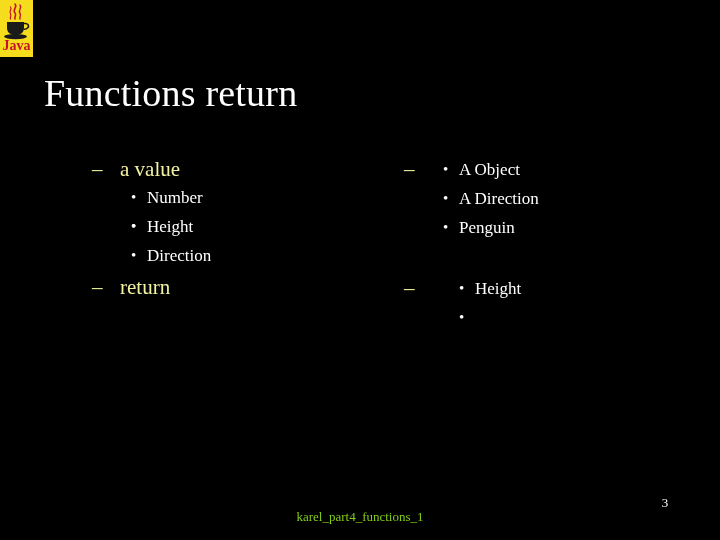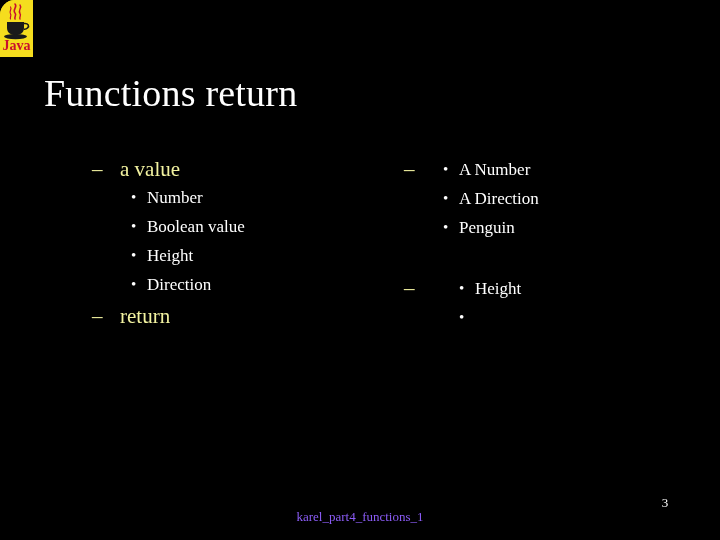--- a/index.html
+++ b/index.html
@@ -7,21 +7,20 @@
     padding: 0;
     background: #000000;
   }
   .slide {
     position: relative;
     width: 720px;
     height: 540px;
     background: #000000;
     overflow: hidden;
     font-family: "Liberation Serif", "DejaVu Serif", serif;
-    border-radius: 15px;
   }
 
   
   .java-logo {
     position: absolute;
     left: 0px;
     top: 0px;
     width: 33px;
     height: 57px;
     background: #F5DD1E;
@@ -106,21 +105,21 @@
 
   .group-gap { height: 3px; }
 
   
   .footer-text {
     position: absolute;
     left: 0px;
     top: 508px;
     width: 720px;
     text-align: center;
-    color: #8b5cf6;
+    color: #84cc16;
     font-size: 13px;
     line-height: 18px;
     white-space: nowrap;
   }
   .page-number {
     position: absolute;
     left: 640px;
     top: 494px;
     width: 50px;
     text-align: center;
@@ -161,21 +160,20 @@
           <span class="dash">–</span>
           <span>a value</span>
         </div>
         <ul class="sub-list">
           <li class="sub-item">
             <span class="dot">•</span>
             <span>Number</span>
           </li>
           <li class="sub-item">
             <span class="dot">•</span>
-            <span>Boolean value</span>
           </li>
           <li class="sub-item">
             <span class="dot">•</span>
             <span>Height</span>
           </li>
           <li class="sub-item">
             <span class="dot">•</span>
             <span>Direction</span>
           </li>
         </ul>
@@ -194,21 +192,21 @@
 
     <div class="column column-right">
 
       <div class="group">
         <div class="group-head">
           <span class="dash">–</span>
         </div>
         <ul class="sub-list">
           <li class="sub-item">
             <span class="dot">•</span>
-            <span>A Number</span>
+            <span>A Object</span>
           </li>
           <li class="sub-item">
             <span class="dot">•</span>
             <span>A Direction</span>
           </li>
           <li class="sub-item">
             <span class="dot">•</span>
             <span>Penguin</span>
           </li>
         </ul>

